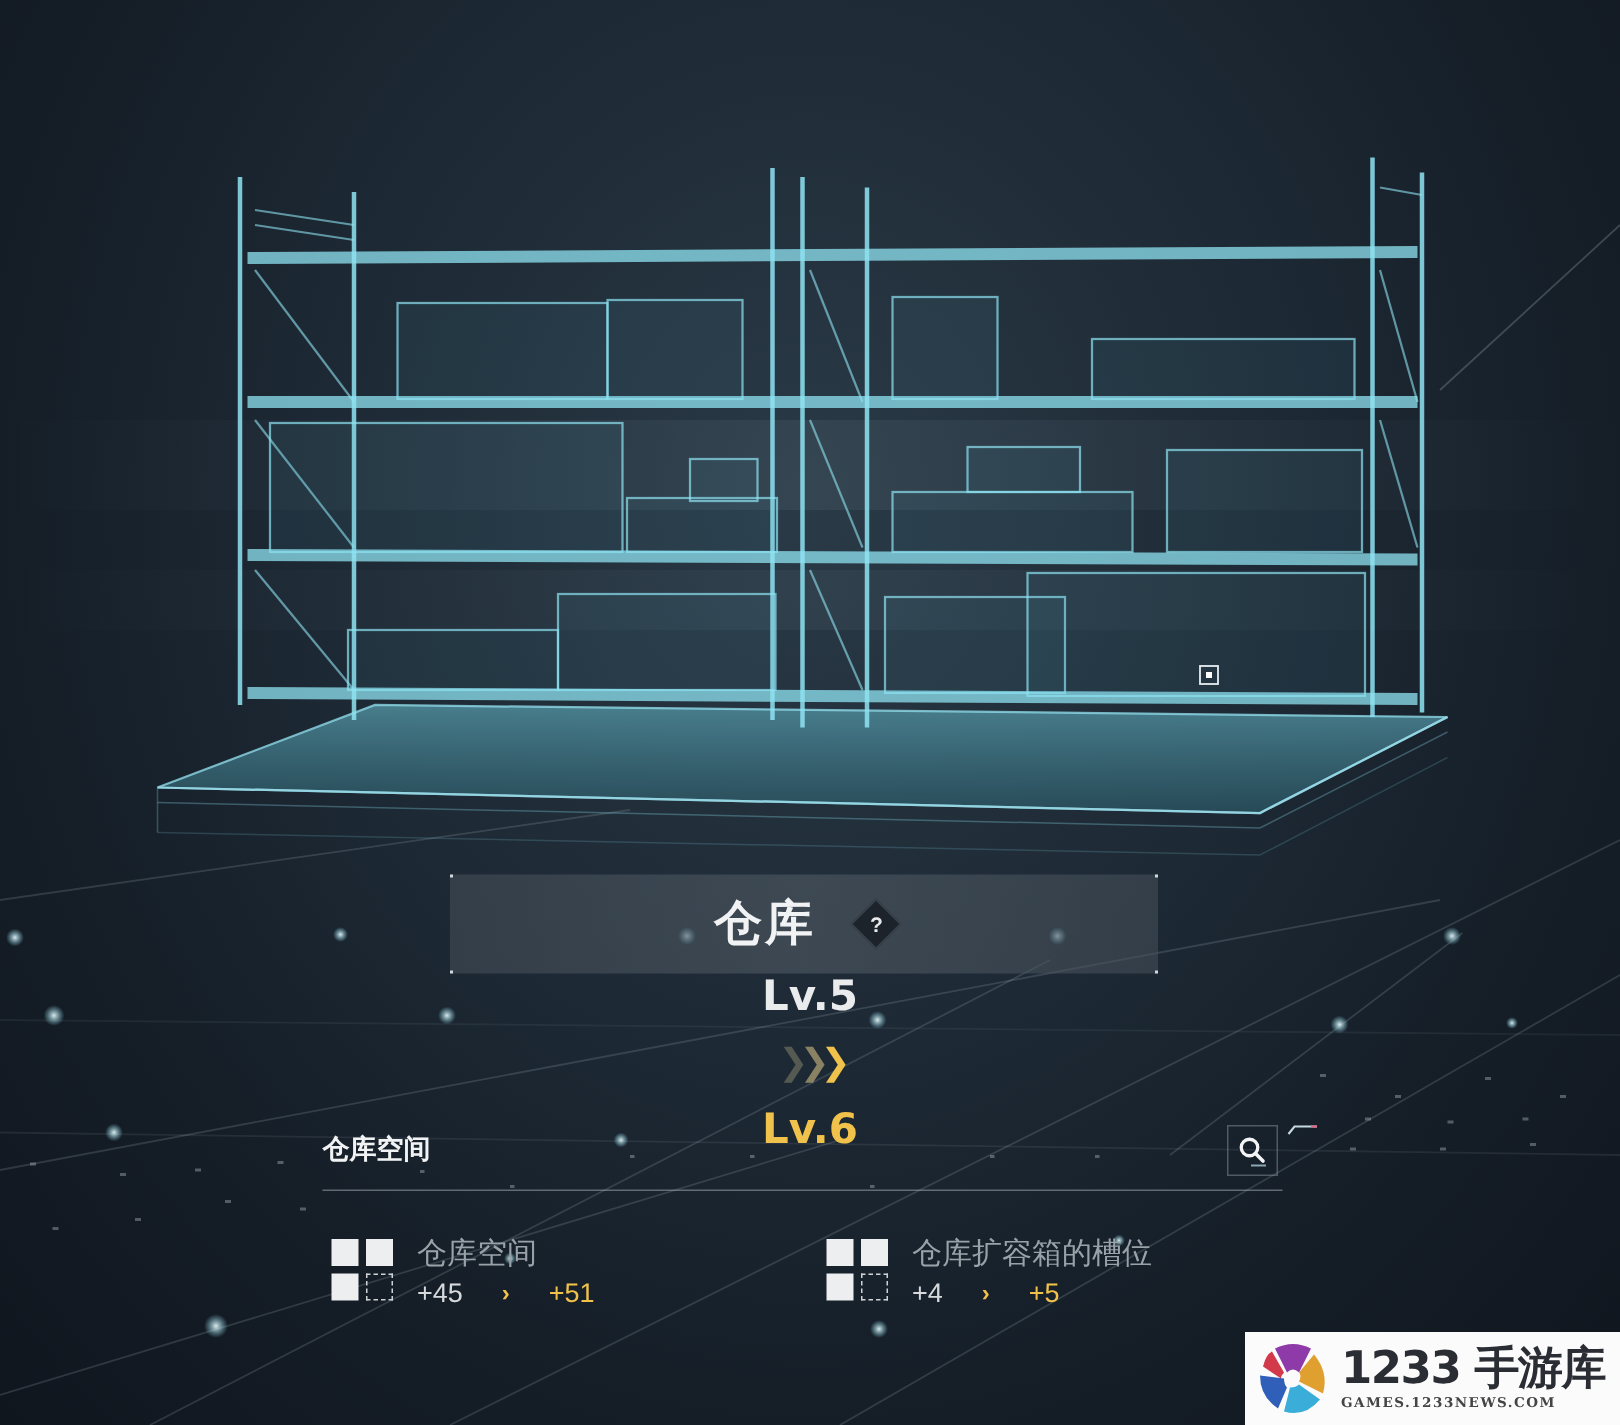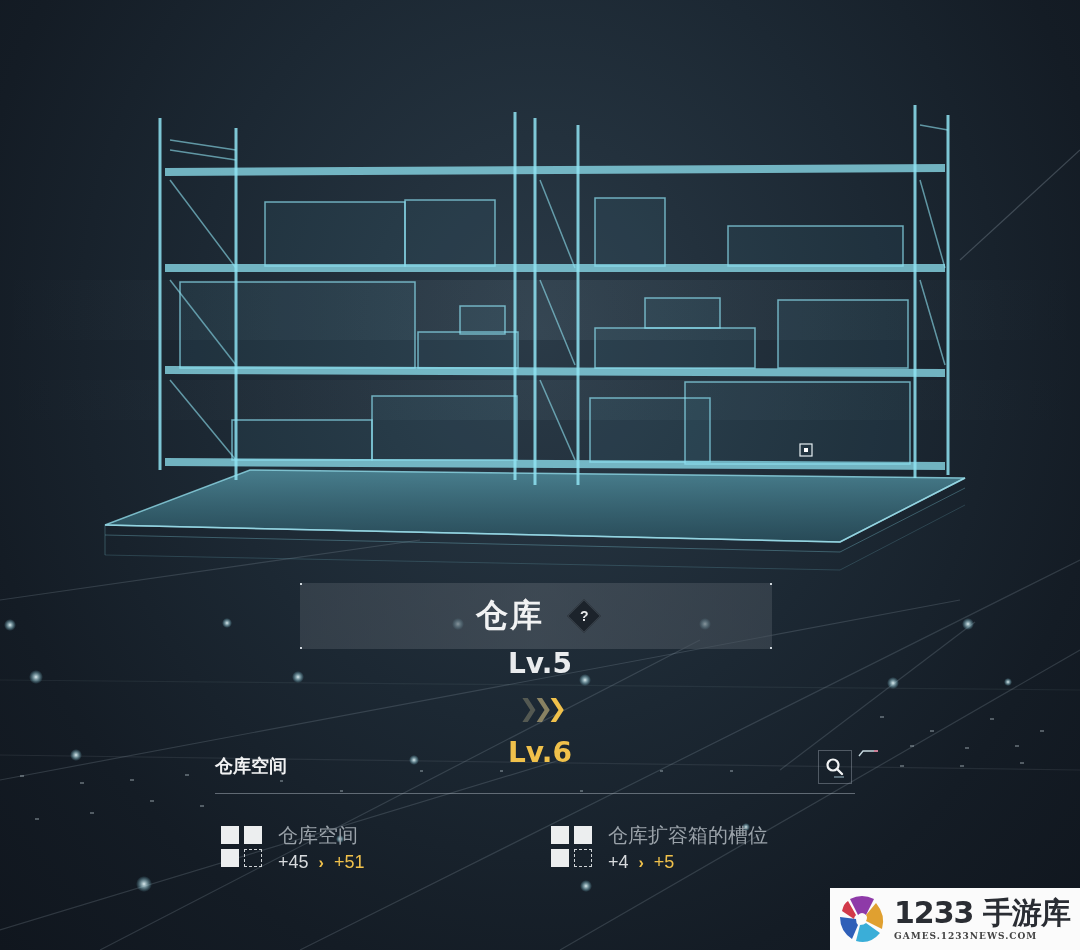--- a/index.html
+++ b/index.html
@@ -41,21 +41,21 @@
     position:absolute; left:603px; top:-2px; width:34px; height:34px;
     border:1px solid rgba(150,160,170,0.45); box-sizing:border-box; cursor:pointer;
   }
   .search-btn svg { position:absolute; left:6px; top:6px; }
   .deco-tick { position:absolute; left:643px; top:-4px; }
   .unlock-item { position:absolute; top:825px; height:50px; }
   .grid-icon { position:absolute; left:0; top:1px; width:44px; height:44px; }
   .grid-icon .sq { position:absolute; width:18px; height:18px; background:#eceeef; }
   .grid-icon .sq.empty { background:transparent; border:1.5px dashed #cfd3d6; box-sizing:border-box; }
   .item-label { position:absolute; left:57px; top:-3px; font-size:20px; color:#9aa2a9; white-space:nowrap; font-family:"DejaVu Sans", sans-serif; }
-  .item-values { position:absolute; left:57px; top:27px; font-size:18px; white-space:nowrap; display:flex; align-items:center; gap:10px; }
+  .item-values { position:absolute; left:57px; top:27px; font-size:18px; white-space:nowrap; display:flex; align-items:center; gap:26px; }
   .val-old { color:#d7dadd; }
   .val-arrow { color:#f0c14b; font-weight:bold; font-size:16px; }
   .val-new { color:#f0c14b; }
   .watermark {
     position:absolute; left:830px; top:888px; width:250px; height:62px; background:#fbfbfb;
     display:flex; align-items:center;
   }
   .wm-logo { width:52px; height:52px; margin-left:6px; position:relative; }
   .wm-text { margin-left:6px; display:flex; flex-direction:column; }
   .wm-main { font-size:30px; font-weight:bold; color:#2a2d33; line-height:32px; font-family:"DejaVu Sans", sans-serif; letter-spacing:-1px; }

